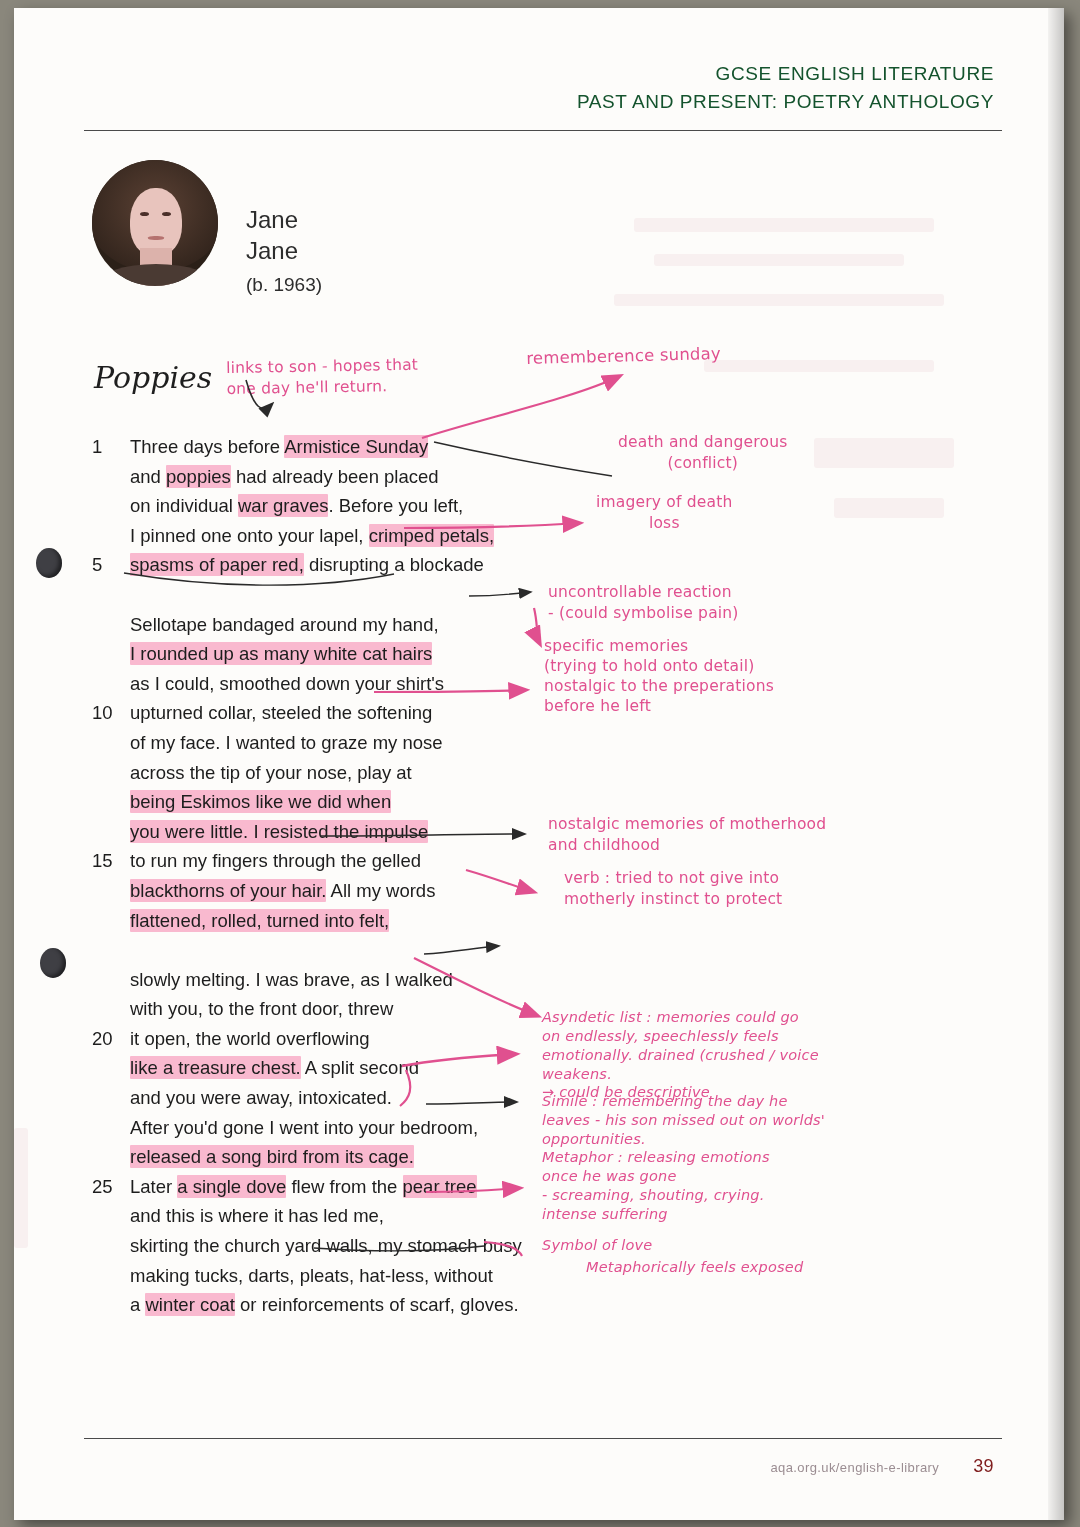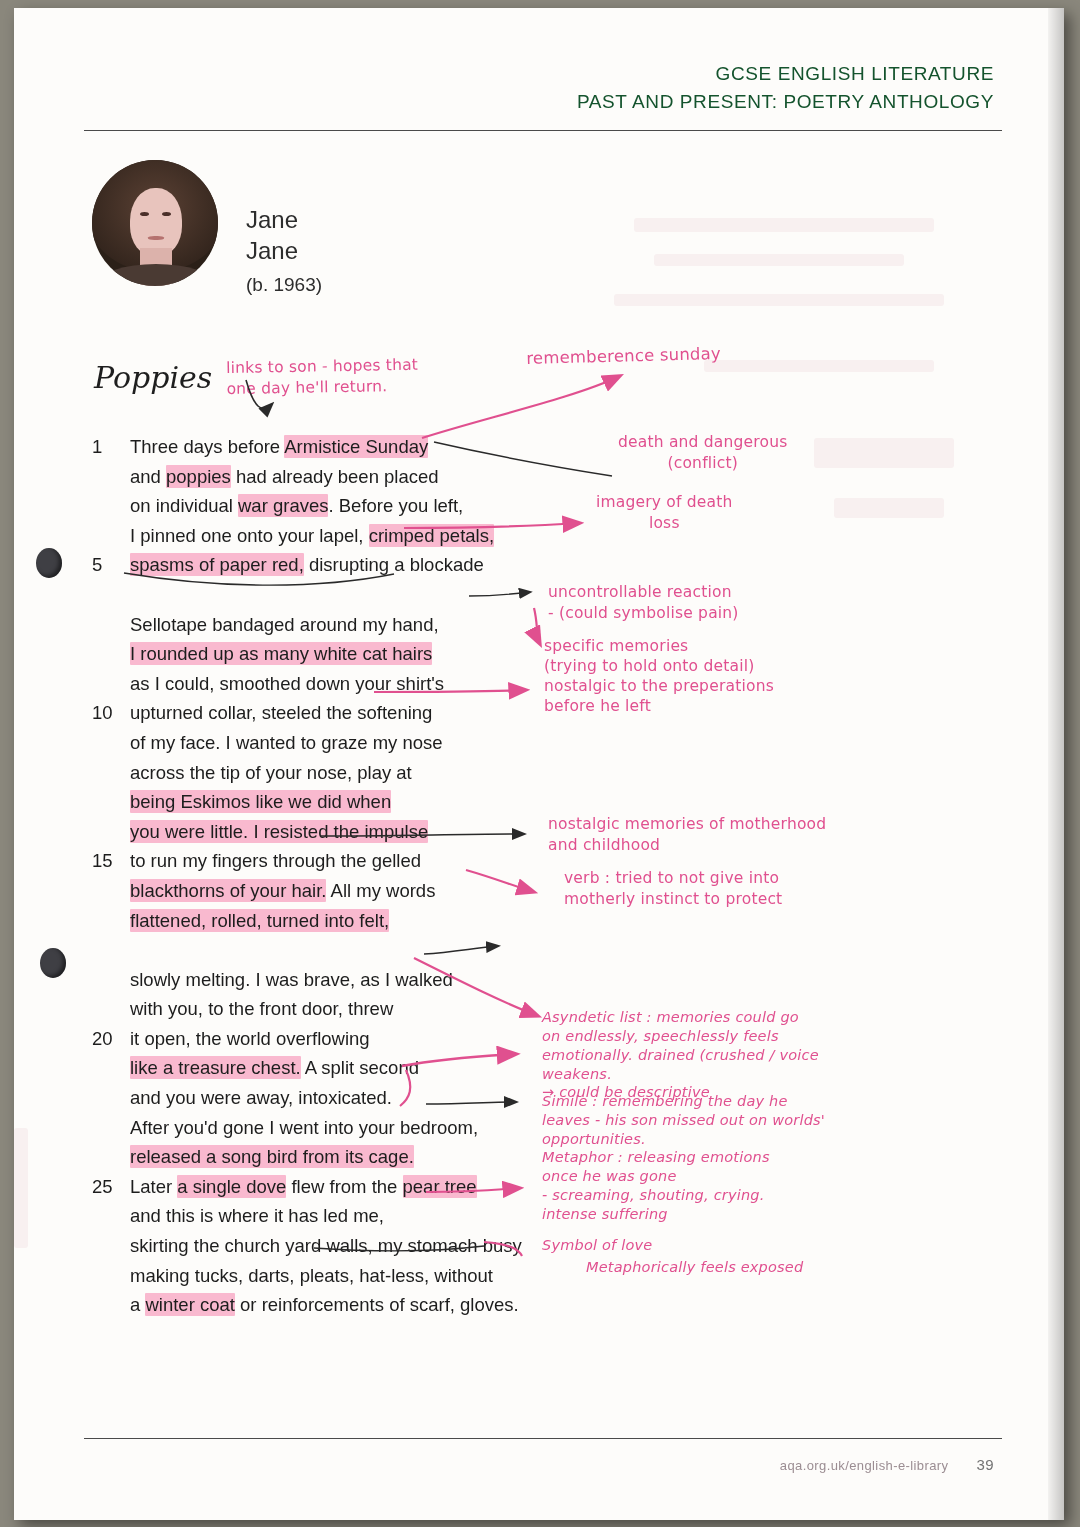--- a/index.html
+++ b/index.html
@@ -56,23 +56,23 @@
   }
   .footer {
     position: absolute;
     right: 70px;
     top: 1448px;
     font-size: 13px;
     color: #9b8d92;
     letter-spacing: 0.4px;
   }
   .footer .pagenum {
-    color: #737373;
-    margin-left: 24px;
-    font-size: 15px;
+    color: #7f1d1d;
+    margin-left: 30px;
+    font-size: 18px;
   }
   
   .author-photo {
     position: absolute;
     left: 78px;
     top: 152px;
     width: 126px;
     height: 126px;
     border-radius: 50%;
     overflow: hidden;

